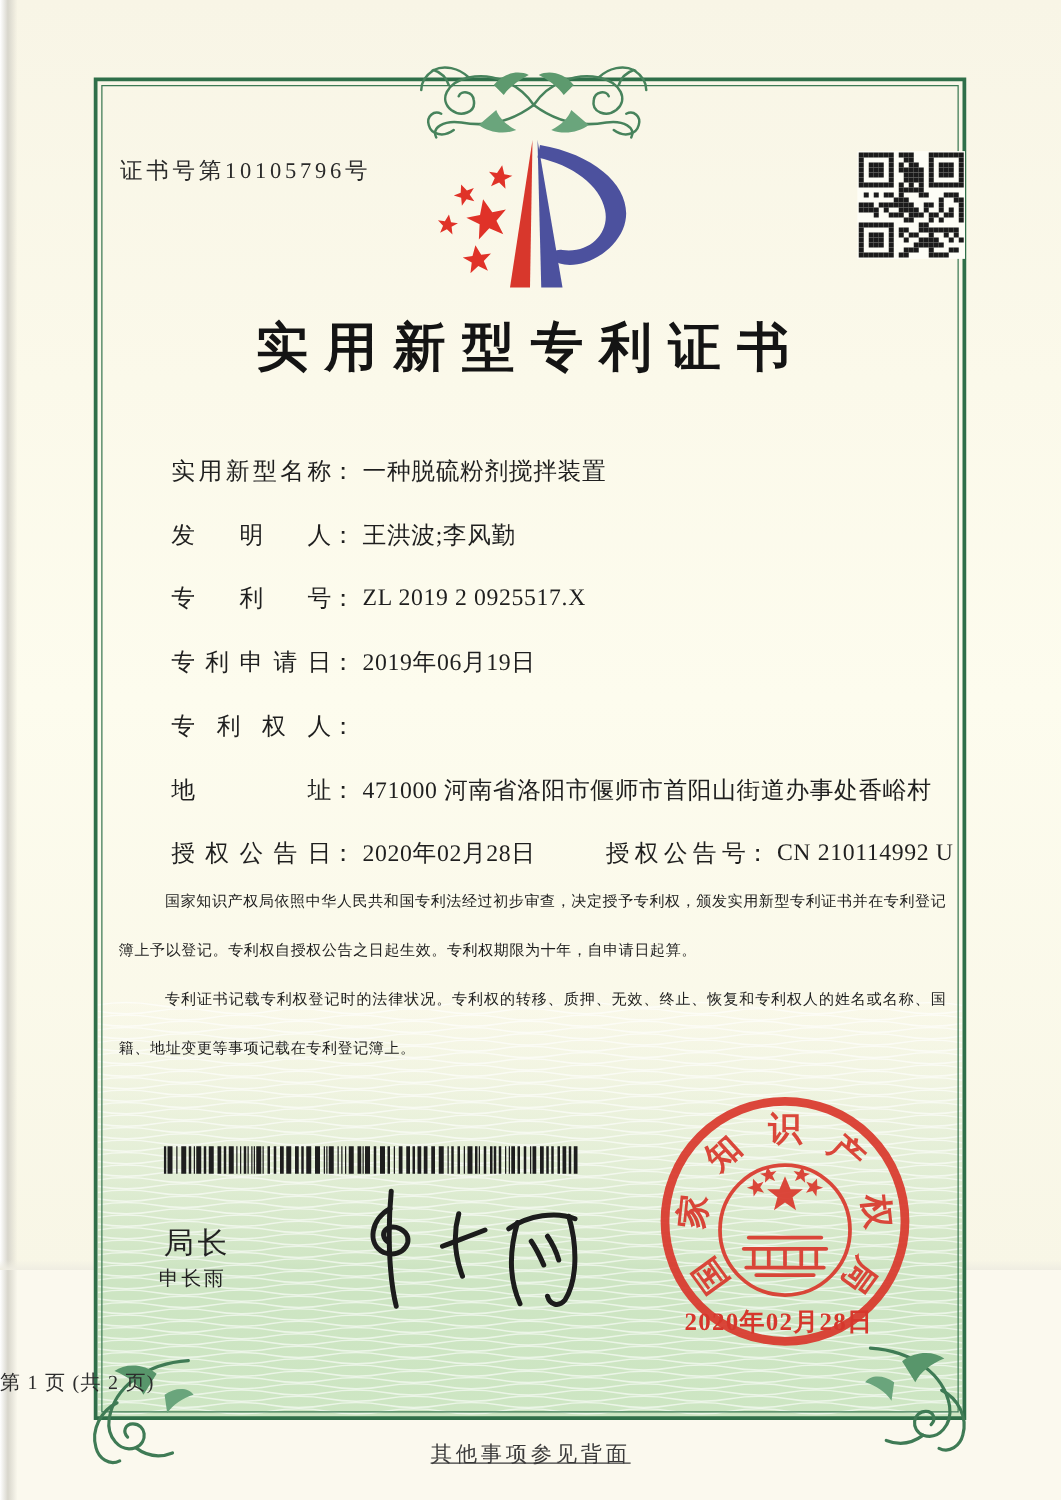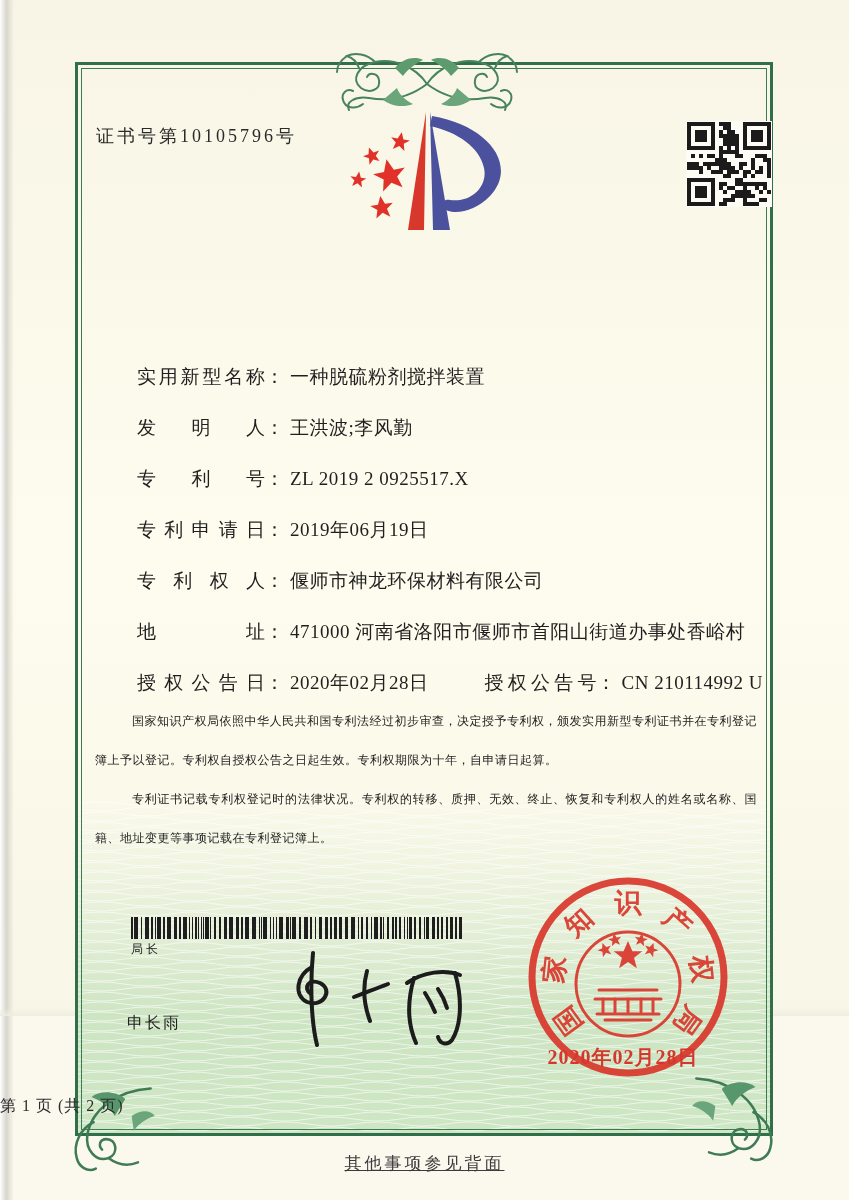--- a/index.html
+++ b/index.html
@@ -37,21 +37,21 @@
   .flabel2{display:inline-block;width:112px;text-align:justify;text-align-last:justify;}
   .fvalue{margin-left:6px;letter-spacing:0.5px;}
   .grant-gap{display:inline-block;width:56px;}
 
   .paras{position:absolute;left:95px;top:702px;width:662px;font-size:12px;
         line-height:39px;color:#1d1d1d;text-align:justify;}
   .paras p{margin:0;text-indent:37px;letter-spacing:0.5px;}
 
   .barcode{position:absolute;left:131px;top:916px;}
 
-  .signer-title{position:absolute;left:131px;top:941px;font-size:12px;letter-spacing:3px;color:#222;}
+  .signer-title{position:absolute;left:131px;top:978px;font-size:24px;letter-spacing:3px;color:#222;}
   .signer-name{position:absolute;left:127px;top:1013px;font-size:16px;letter-spacing:2px;color:#222;}
   .signature{position:absolute;left:255px;top:945px;}
 
   .seal{position:absolute;left:523px;top:872px;}
   .seal-date{position:absolute;left:508px;top:1044px;width:230px;text-align:center;
         font-size:20px;letter-spacing:1px;color:#d6372c;font-weight:600;}
 
   .page-no{position:absolute;left:0;top:1096px;width:849px;text-align:left;
         font-size:16px;color:#2c2c2c;letter-spacing:1px;}
   .footer-note{position:absolute;left:0;top:1152px;width:849px;text-align:center;
@@ -423,20 +423,21 @@
       <rect x="21" y="81" width="4" height="4" fill="#1b1b1b"></rect>
       <rect x="25" y="81" width="4" height="4" fill="#1b1b1b"></rect>
       <rect x="33" y="81" width="4" height="4" fill="#1b1b1b"></rect>
       <rect x="37" y="81" width="4" height="4" fill="#1b1b1b"></rect>
       <rect x="57" y="81" width="4" height="4" fill="#1b1b1b"></rect>
       <rect x="61" y="81" width="4" height="4" fill="#1b1b1b"></rect>
       <rect x="65" y="81" width="4" height="4" fill="#1b1b1b"></rect>
       <rect x="69" y="81" width="4" height="4" fill="#1b1b1b"></rect>
     </svg>
 
+  <div class="title">实用新型专利证书</div>
 
   <div class="fields">
     <div class="frow">
       <span class="flabel">实用新型名称</span>
         <span>：</span>
       <span class="fvalue">一种脱硫粉剂搅拌装置</span>
     </div>
     <div class="frow">
       <span class="flabel">发明人</span>
         <span>：</span>
@@ -448,21 +449,20 @@
       <span class="fvalue">ZL 2019 2 0925517.X</span>
     </div>
     <div class="frow">
       <span class="flabel">专利申请日</span>
         <span>：</span>
       <span class="fvalue">2019年06月19日</span>
     </div>
     <div class="frow">
       <span class="flabel">专利权人</span>
         <span>：</span>
-      <span class="fvalue">偃师市神龙环保材料有限公司</span>
     </div>
     <div class="frow">
       <span class="flabel">地址</span>
         <span>：</span>
       <span class="fvalue">471000 河南省洛阳市偃师市首阳山街道办事处香峪村</span>
     </div>
     <div class="frow">
       <span class="flabel">授权公告日</span>
         <span>：</span>
       <span class="fvalue">2020年02月28日</span>

